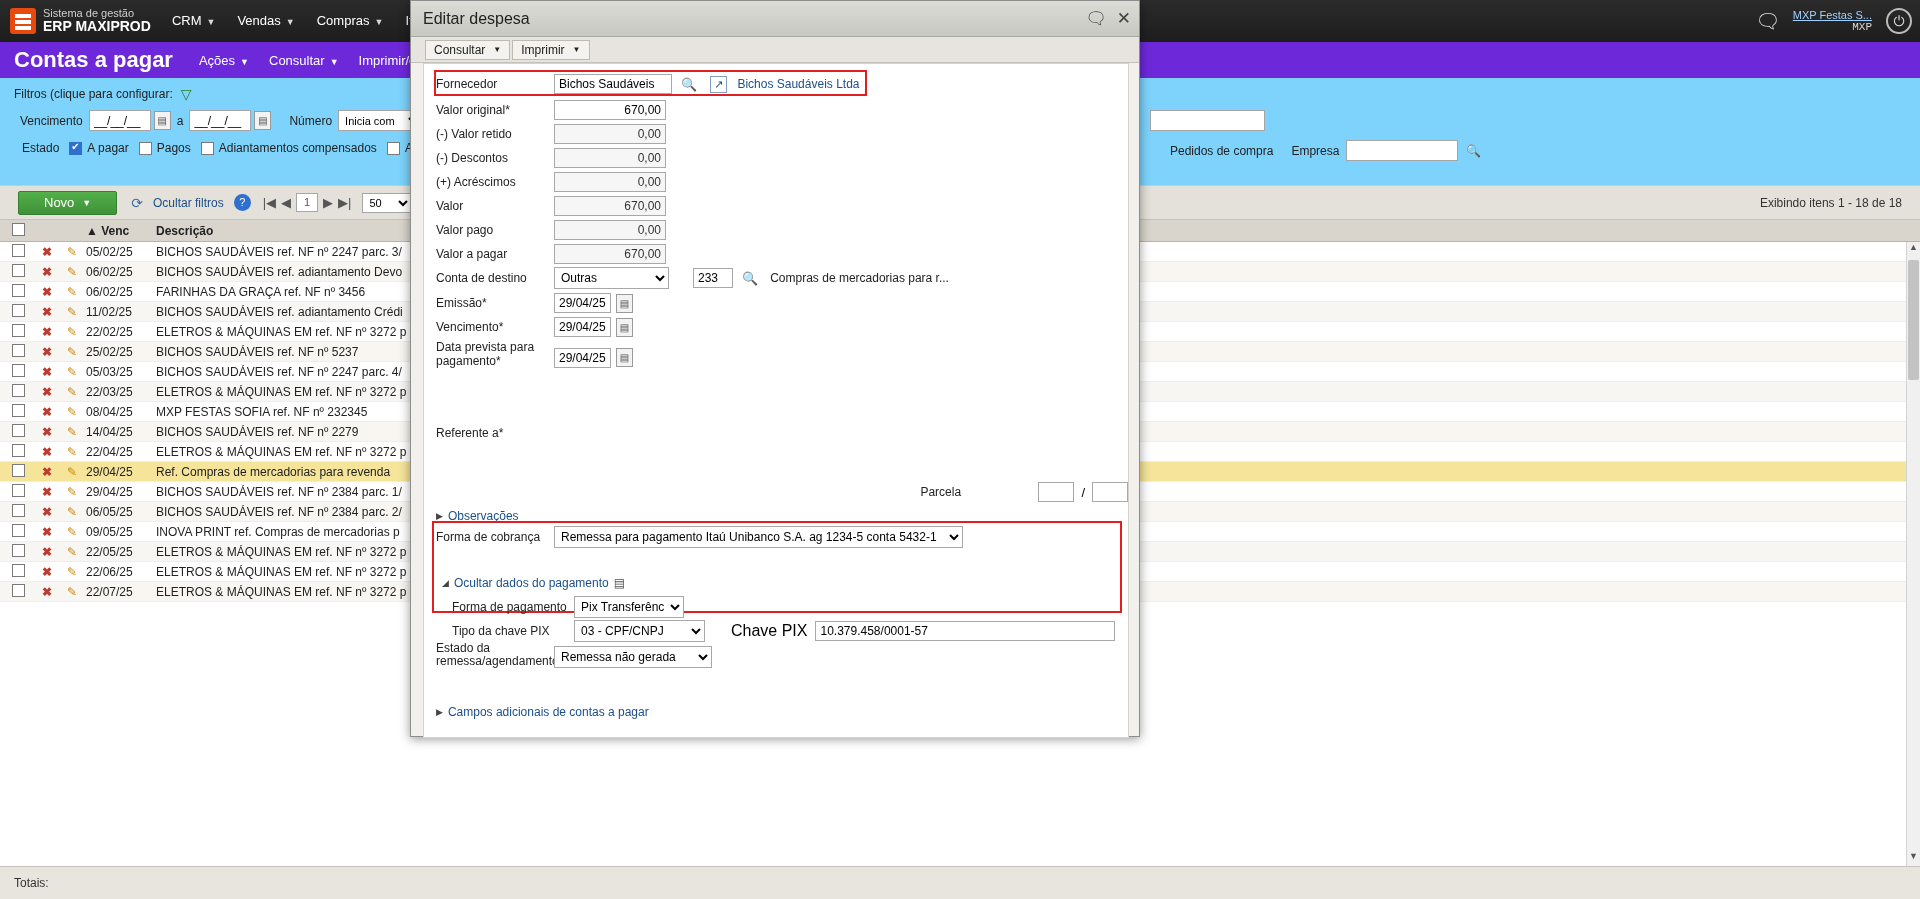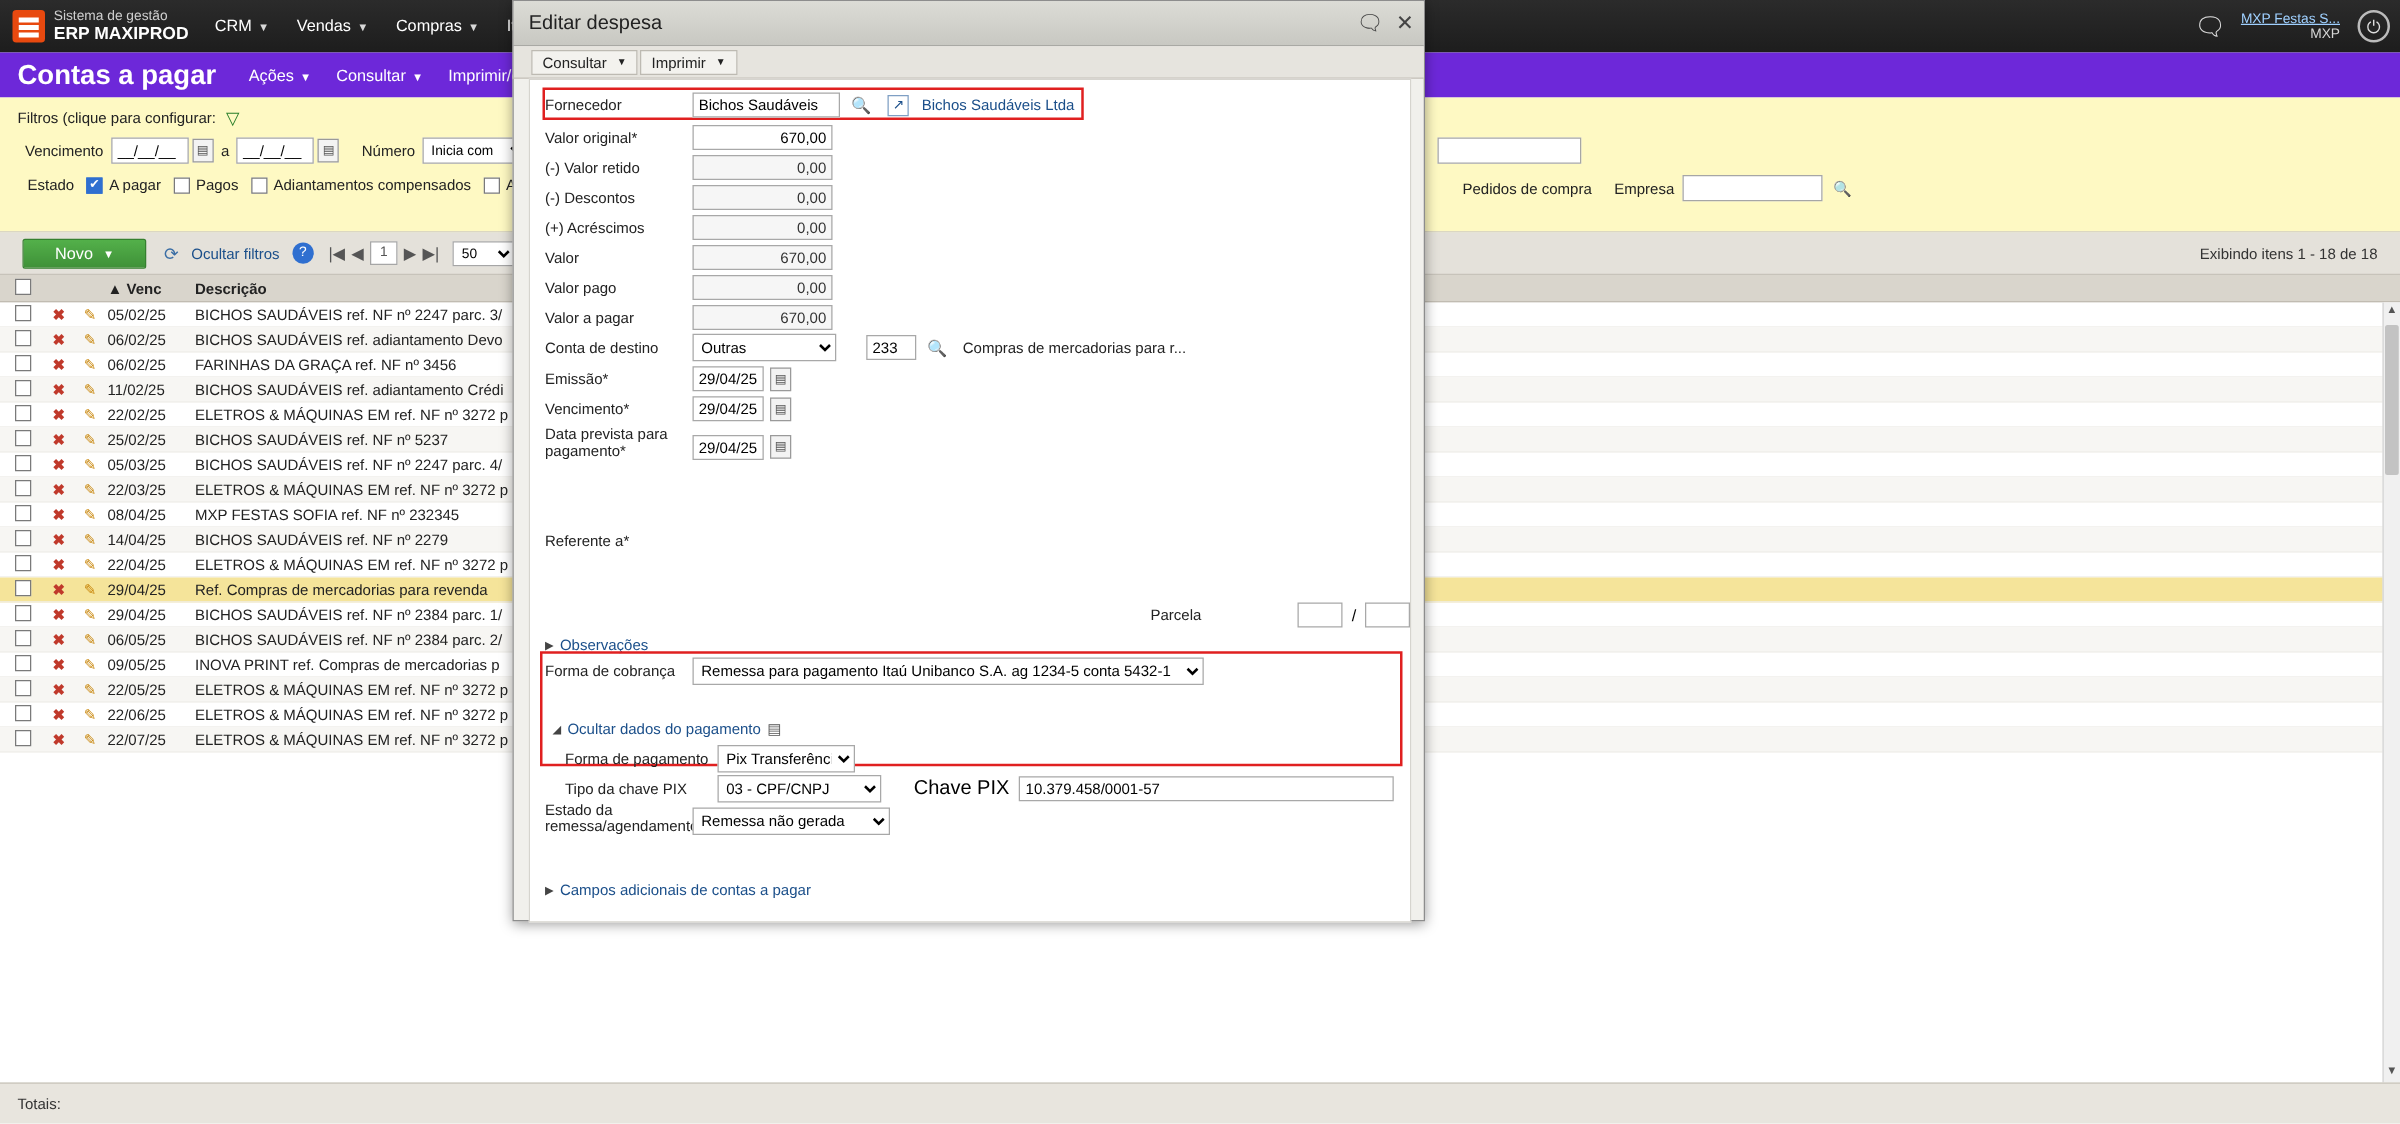--- a/index.html
+++ b/index.html
@@ -33,37 +33,37 @@
   .menu { display: flex; align-items: center; height: 42px; }
   .menu .mi {
     padding: 0 11px; height: 42px; line-height: 42px; font-size: 13px; color: #ffffff;
     cursor: default; white-space: nowrap;
   }
   .menu .mi .car { font-size: 9px; margin-left: 5px; color: #d8d8d8; }
   .topright { margin-left: auto; display: flex; align-items: center; padding-right: 8px; }
   .topright .chat { font-size: 20px; color: #dcdcdc; margin-right: 12px; }
   .topright .user { text-align: right; margin-right: 14px; }
   .topright .user .u1 { font-size: 11px; color: #9fd0ff; text-decoration: underline; }
-  .topright .user .u2 { font-size: 11px; color: #d5d5d5; }
+  .topright .user .u2 { font-size: 11px; color: #d5d5d5; font-family: Liberation Mono, monospace; }
   .topright .pwr {
     width: 26px; height: 26px; border-radius: 50%; border: 2px solid #bbb;
     color: #ddd; font-size: 14px; text-align: center; line-height: 23px;
   }
 
   .pagehead {
     position: absolute; left: 0; top: 42px; width: 1920px; height: 36px;
     background: #6d28d9; color: #fff; display: flex; align-items: center;
   }
   .pagehead h1 { font-size: 22px; margin: 0 16px 0 14px; font-weight: bold; }
   .pagehead .mi { padding: 0 10px; font-size: 13px; color: #fff; }
   .pagehead .mi .car { font-size: 9px; margin-left: 5px; }
 
   .filters {
     position: absolute; left: 0; top: 78px; width: 1920px; height: 108px;
-    background: #fef9c3; border-bottom: 1px solid #cfcbc2;
+    background: #7dd3fc; border-bottom: 1px solid #cfcbc2;
     font-size: 12px; color: #222;
   }
   .filters .line { position: absolute; display: flex; align-items: center; }
   .inp { border: 1px solid #a6a6a6; background: #fff; height: 21px; font-size: 12px; padding: 0 4px; }
   .cal { display: inline-block; width: 17px; height: 19px; border: 1px solid #9a9a9a; background: #f3f3f3;
          font-size: 10px; text-align: center; line-height: 18px; color: #555; }
   .chk { width: 13px; height: 13px; border: 1px solid #7a7a7a; background: #fff; display: inline-block; position: relative; }
   .chk.on { background: #2f6fd0; border-color: #2f6fd0; }
   .chk.on::after { content: "✔"; position: absolute; color: #fff; font-size: 10px; left: 1px; top: -2px; }
   .funnel { color: #2a7f2a; font-size: 14px; }

